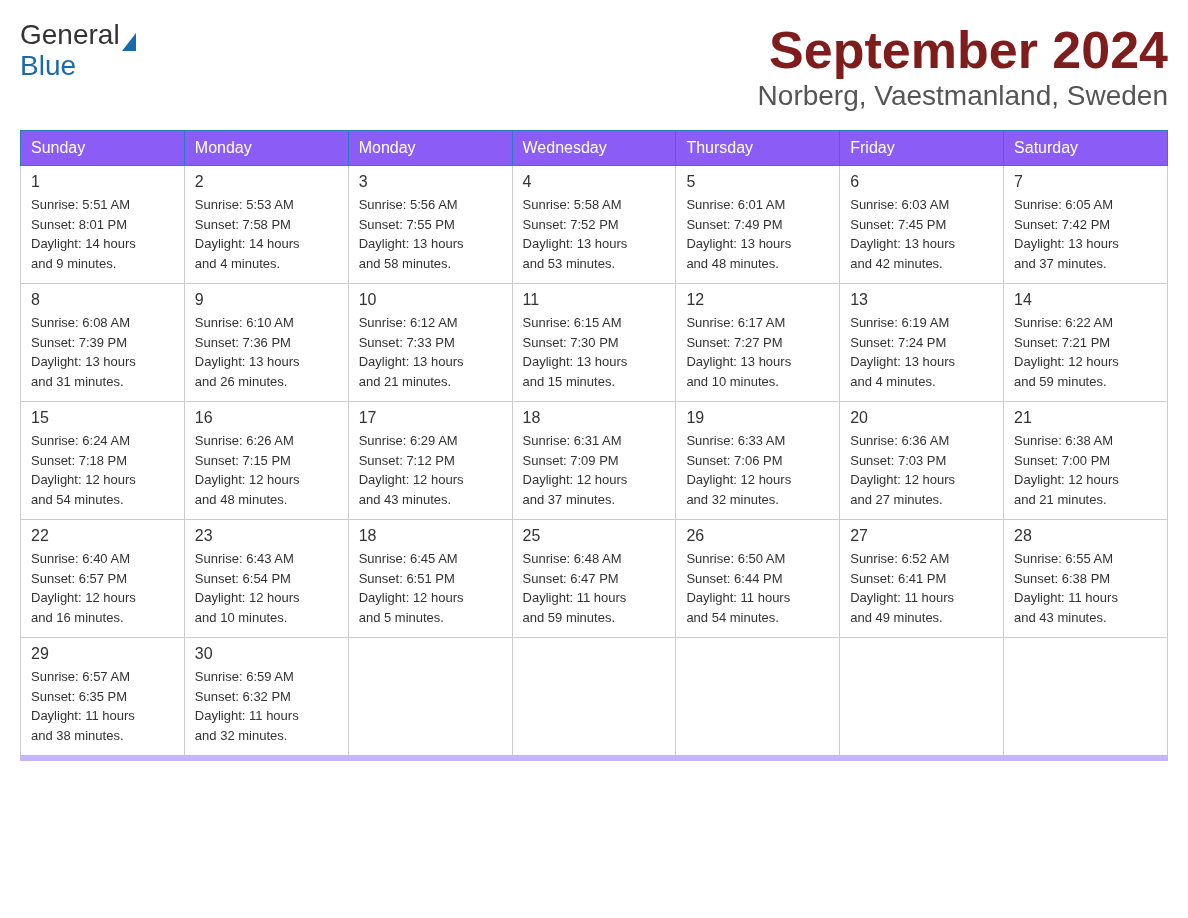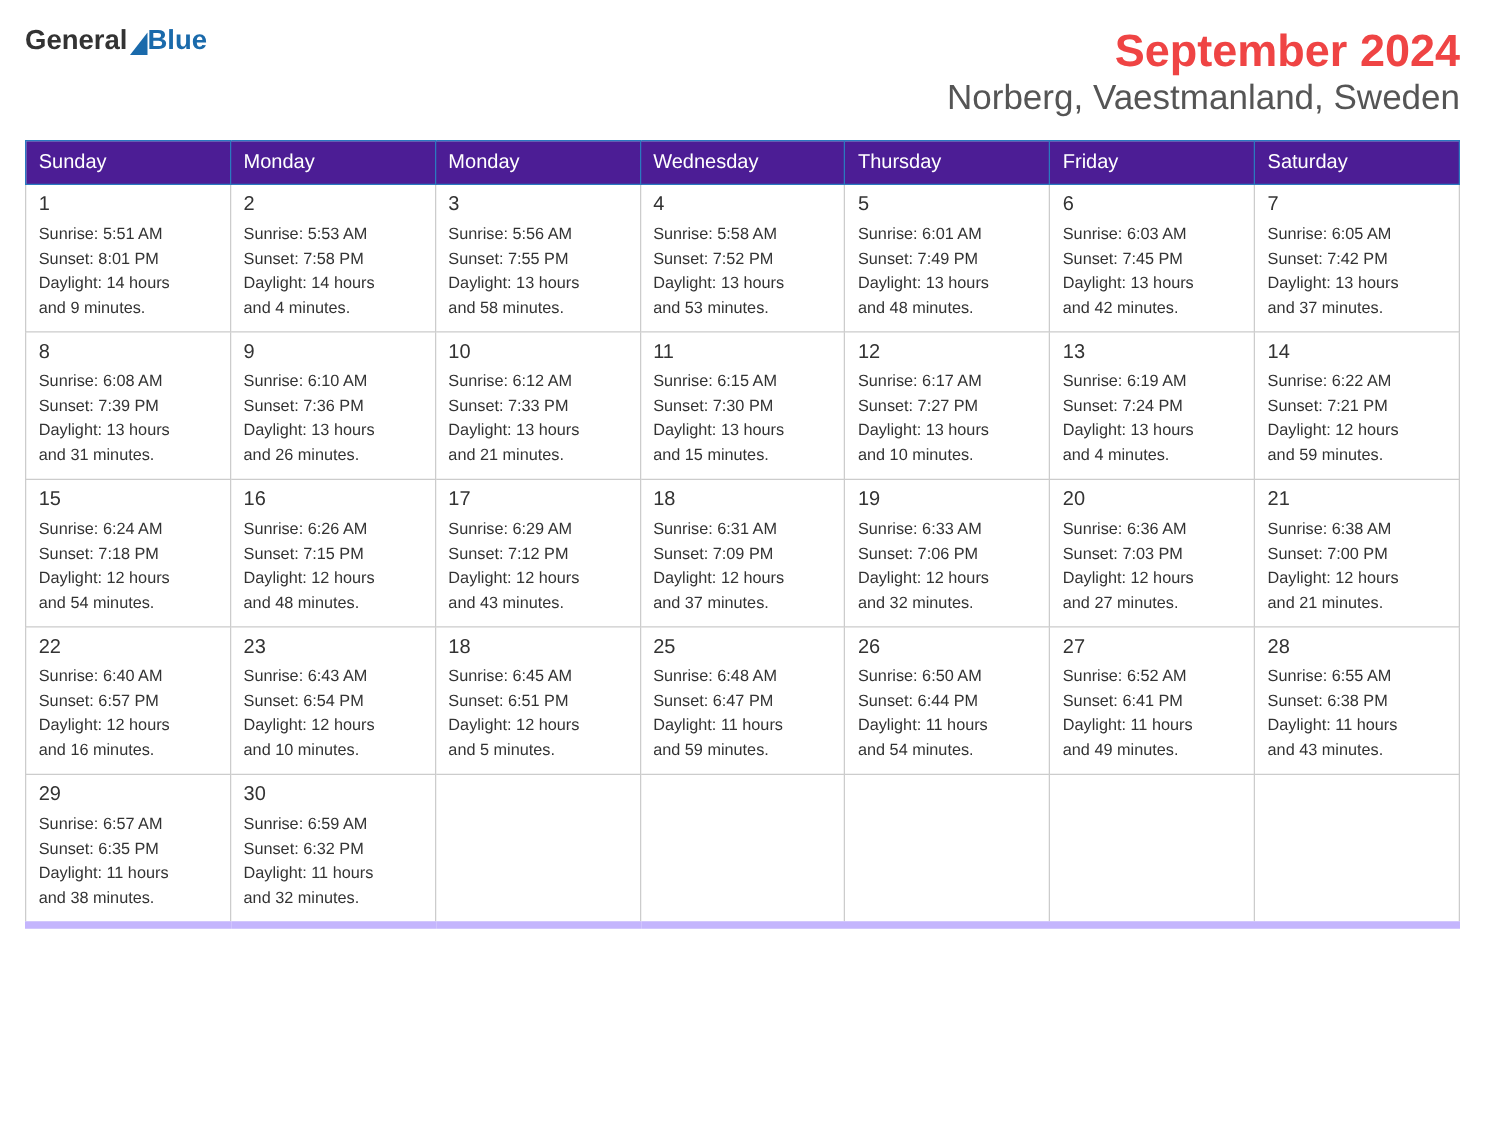--- a/index.html
+++ b/index.html
@@ -15,23 +15,23 @@
       justify-content: space-between;
       align-items: flex-start;
       margin-bottom: 18px;
     }
     .logo {
       display: flex;
       align-items: center;
     }
     .logo-text {
       display: flex;
-      flex-direction: row;
-      font-size: 22px;
-      font-weight: bold;
+      flex-direction: column;
+      font-size: 28px;
+      font-weight: normal;
       line-height: 1.1;
     }
     .logo-general { color: #333; }
     .logo-blue { color: #1a6aab; }
     .logo-triangle {
       width: 0;
       height: 0;
       border-left: 14px solid transparent;
       border-right: 0px solid transparent;
       border-bottom: 18px solid #1a6aab;
@@ -40,35 +40,35 @@
       vertical-align: middle;
     }
     .logo-icon {
       display: inline-flex;
       align-items: flex-end;
     }
     .title-block {
       text-align: right;
     }
     .month-title {
-      font-size: 36px;
+      font-size: 52px;
       font-weight: bold;
-      color: #ef4444;
+      color: #7f1d1d;
     }
     .location-title {
       font-size: 28px;
       color: #555;
     }
     .calendar {
       width: 100%;
       border-collapse: collapse;
       border: 1px solid #999;
     }
     .calendar th {
-      background: #4c1d95;
+      background: #8b5cf6;
       color: #fff;
       font-size: 16px;
       font-weight: normal;
       padding: 8px 10px;
       text-align: left;
       border: 1px solid #2a7abf;
     }
     .calendar td {
       vertical-align: top;
       padding: 7px 10px 10px 10px;

